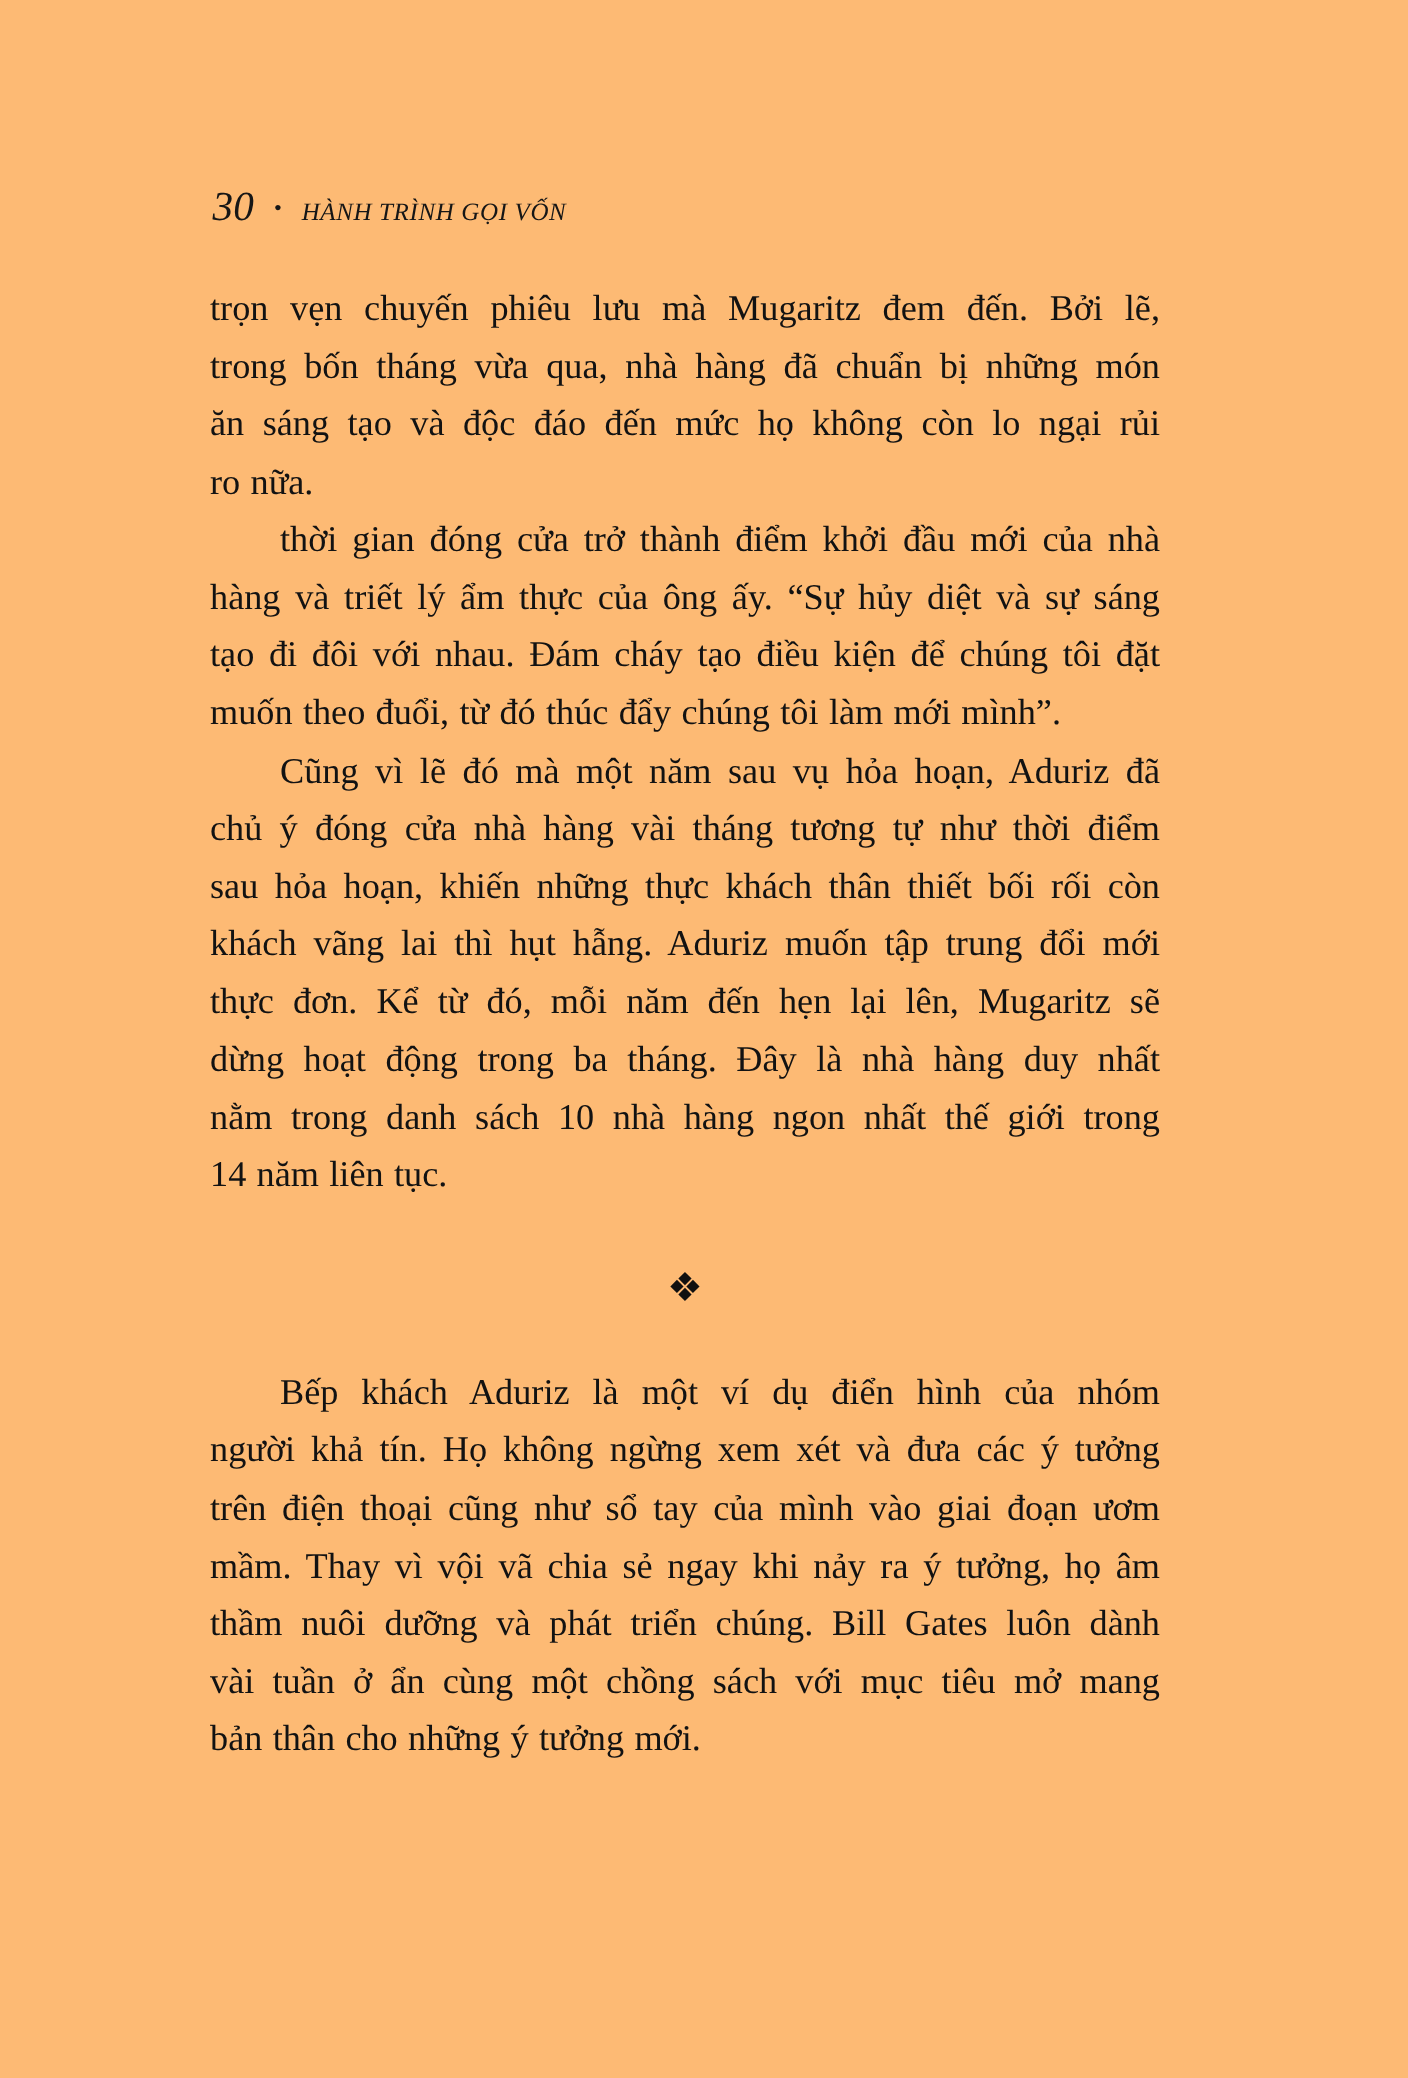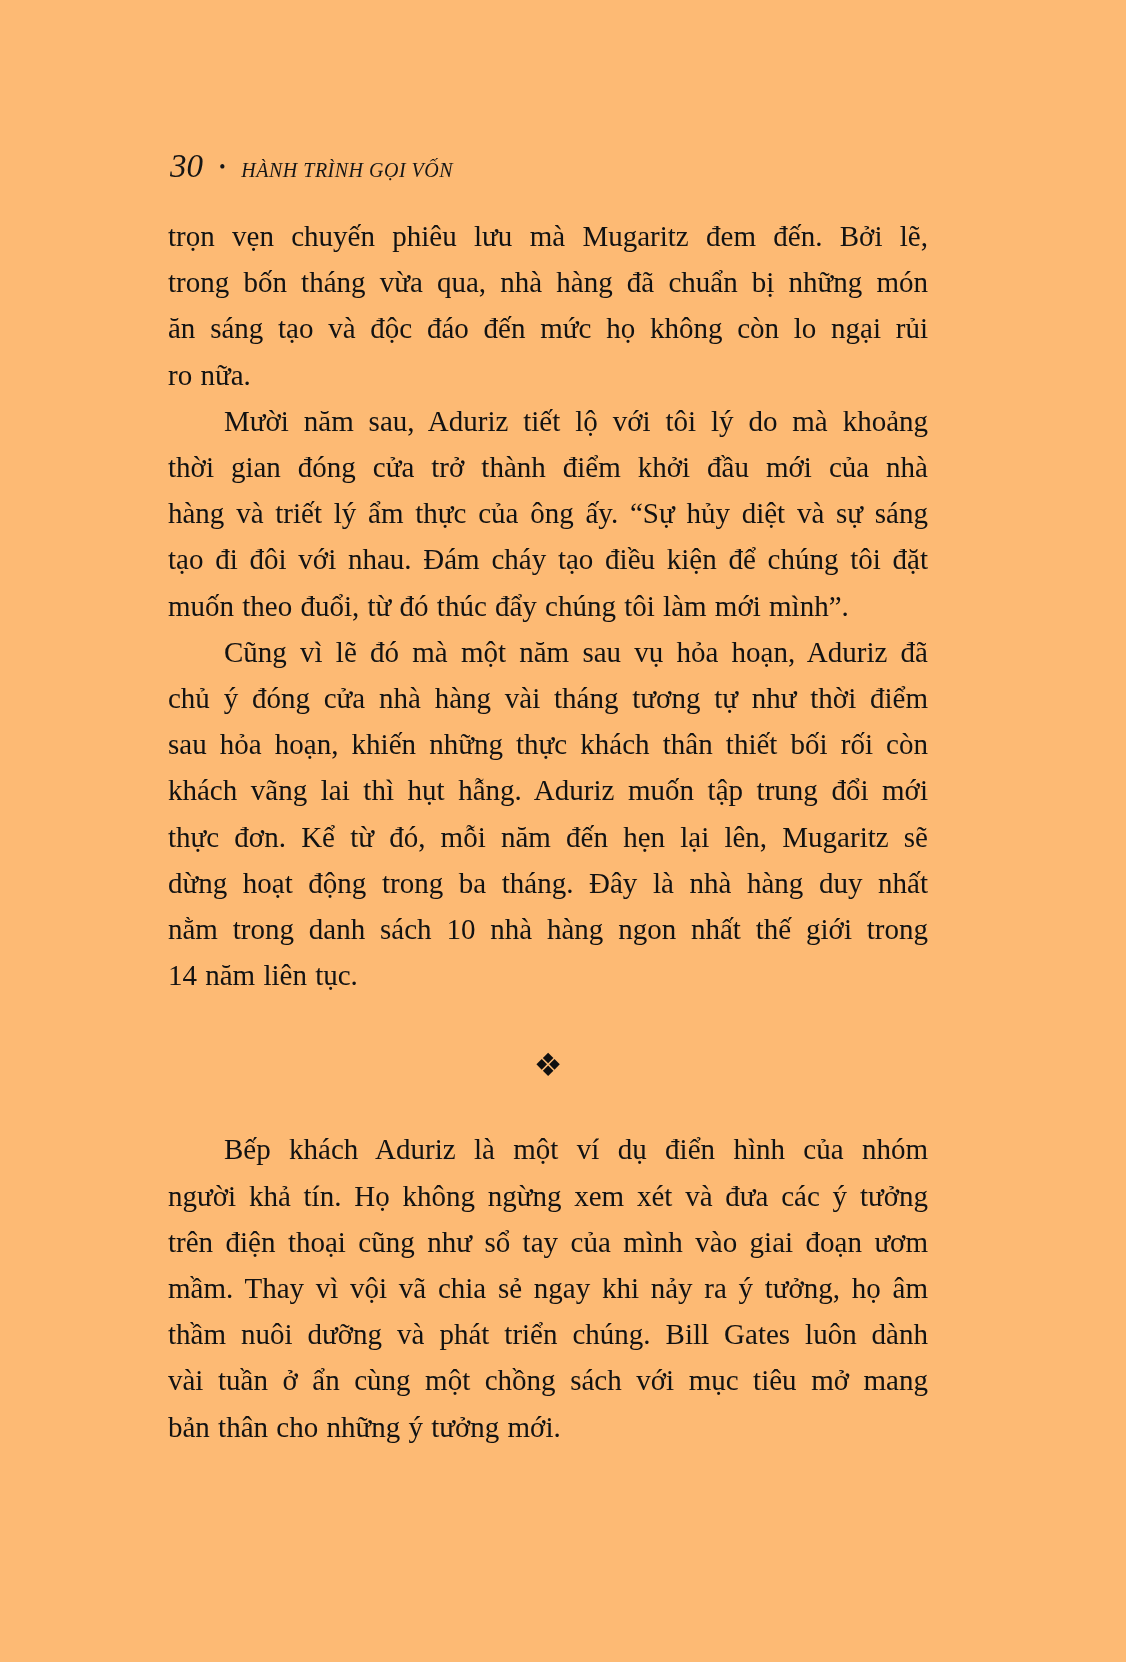--- a/index.html
+++ b/index.html
@@ -33,21 +33,21 @@
     font-size: 18px;
     position: relative;
     top: -4px;
   }
   .book-title {
     font-size: 20px;
     letter-spacing: 0.5px;
   }
   .body-text {
     position: absolute;
-    top: 213px;
+    top: 224px;
     left: 168px;
     width: 760px;
   }
   .para {
     margin: 0;
   }
   .line {
     font-size: 29px;
     line-height: 46.2px;
     text-align: justify;
@@ -78,21 +78,20 @@
     <span class="book-title">HÀNH TRÌNH GỌI VỐN</span>
   </div>
   <div class="body-text" id="paragraphs">
       <div class="para">
         <div class="line">trọn vẹn chuyến phiêu lưu mà Mugaritz đem đến. Bởi lẽ,</div>
         <div class="line">trong bốn tháng vừa qua, nhà hàng đã chuẩn bị những món</div>
         <div class="line">ăn sáng tạo và độc đáo đến mức họ không còn lo ngại rủi</div>
         <div class="line last">ro nữa.</div>
       </div>
       <div class="para indent">
-        <div class="line">Mười năm sau, Aduriz tiết lộ với tôi lý do mà khoảng</div>
         <div class="line">thời gian đóng cửa trở thành điểm khởi đầu mới của nhà</div>
         <div class="line">hàng và triết lý ẩm thực của ông ấy. “Sự hủy diệt và sự sáng</div>
         <div class="line">tạo đi đôi với nhau. Đám cháy tạo điều kiện để chúng tôi đặt</div>
         <div class="line last">muốn theo đuổi, từ đó thúc đẩy chúng tôi làm mới mình”.</div>
       </div>
       <div class="para indent">
         <div class="line">Cũng vì lẽ đó mà một năm sau vụ hỏa hoạn, Aduriz đã</div>
         <div class="line">chủ ý đóng cửa nhà hàng vài tháng tương tự như thời điểm</div>
         <div class="line">sau hỏa hoạn, khiến những thực khách thân thiết bối rối còn</div>
         <div class="line">khách vãng lai thì hụt hẫng. Aduriz muốn tập trung đổi mới</div>

